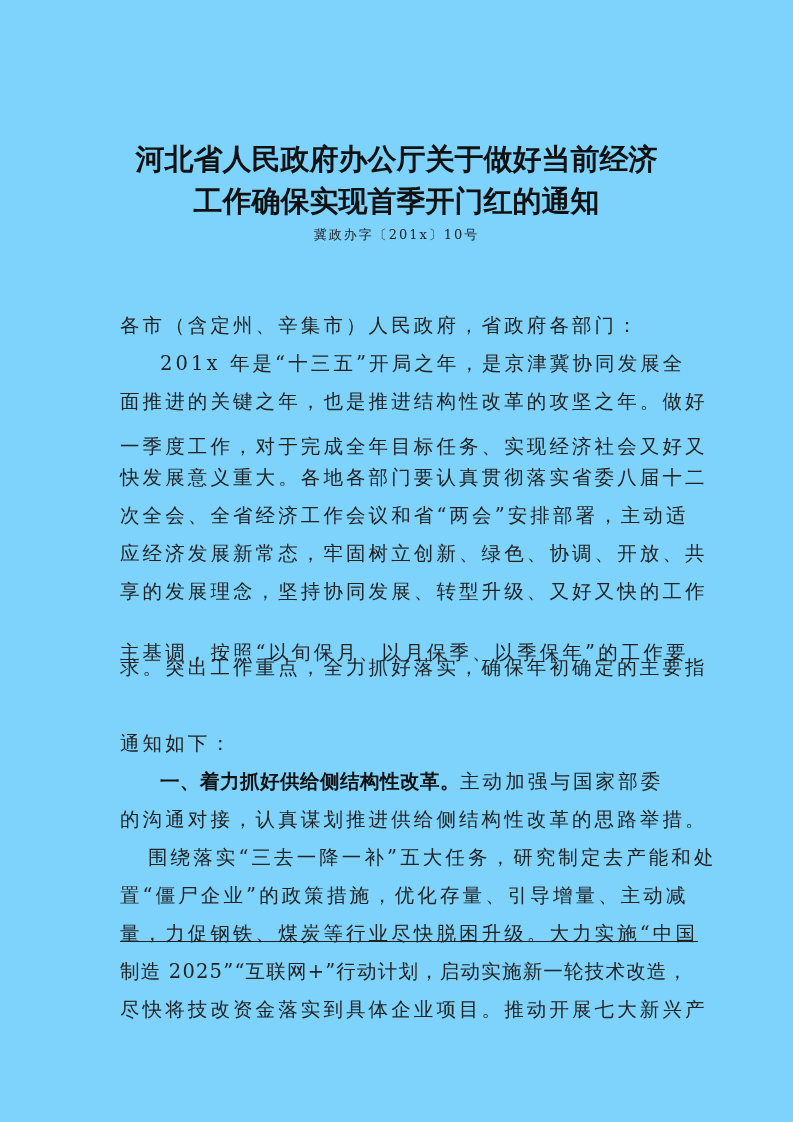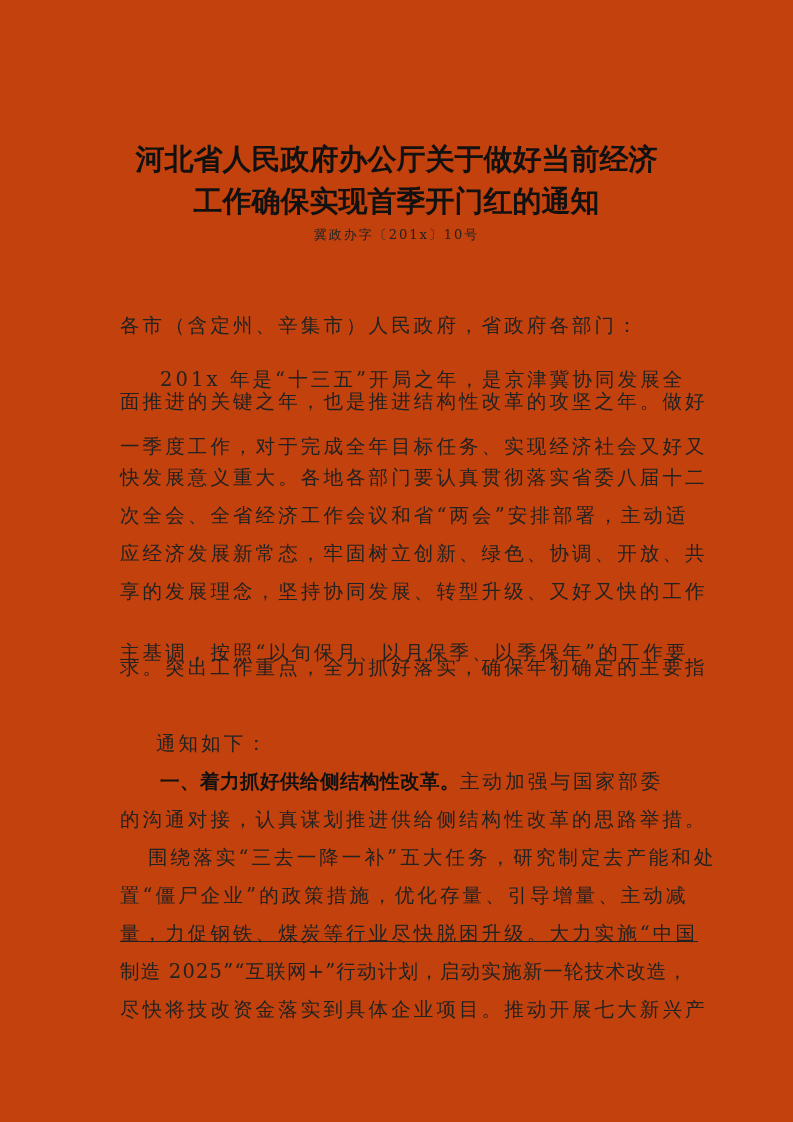--- a/index.html
+++ b/index.html
@@ -1,17 +1,17 @@
 <!DOCTYPE html>
 <html><head>
   <meta charset="utf-8">
   <style>
     html, body { margin:0; padding:0; background:#ffffff; }
     body { width:793px; height:1122px; position:relative; overflow:hidden; color:#111; }
-    .page { position:absolute; left:0; top:0; width:793px; height:1122px; background:#c2410c; }
+    .page { position:absolute; left:0; top:0; width:793px; height:1122px; background:#7dd3fc; }
     .title { position:absolute; left:0; width:793px; text-align:center;
       font-family:"DejaVu Sans", sans-serif; font-weight:bold; font-size:29px; letter-spacing:0px; color:#111; white-space:nowrap; }
     .t1 { top:140px; }
     .t2 { top:182px; }
     .docno { position:absolute; top:226px; left:0; width:793px; text-align:center;
       font-family:"DejaVu Serif", serif; font-size:13px; color:#222; letter-spacing:2px; white-space:nowrap; }
     .line { position:absolute; left:120px; width:560px; font-family:"DejaVu Serif", serif; font-size:19.5px;
       color:#222; white-space:nowrap; letter-spacing:3.1px; line-height:24px; }
     .indent { left:160px; width:520px; }
     .bold { font-family:"DejaVu Sans", sans-serif; font-weight:bold; letter-spacing:0.5px; color:#111; }
@@ -19,30 +19,30 @@
 </head>
 <body>
 
 <div class="page">
   <div class="title t1">河北省人民政府办公厅关于做好当前经济</div>
   <div class="title t2">工作确保实现首季开门红的通知</div>
   <div class="docno">冀政办字〔201x〕10号</div>
 
   <div class="line" style="top:314px;">各市（含定州、辛集市）人民政府，省政府各部门：</div>
 
-  <div class="line indent" style="top:368px;">201x 年是“十三五”开局之年，是京津冀协同发展全</div>
+  <div class="line indent" style="top:352px;">201x 年是“十三五”开局之年，是京津冀协同发展全</div>
   <div class="line" style="top:390px;">面推进的关键之年，也是推进结构性改革的攻坚之年。做好</div>
   <div class="line" style="top:428px;margin-top:7px;">一季度工作，对于完成全年目标任务、实现经济社会又好又</div>
   <div class="line" style="top:466px;">快发展意义重大。各地各部门要认真贯彻落实省委八届十二</div>
   <div class="line" style="top:504px;">次全会、全省经济工作会议和省“两会”安排部署，主动适</div>
   <div class="line" style="top:542px;">应经济发展新常态，牢固树立创新、绿色、协调、开放、共</div>
   <div class="line" style="top:580px;">享的发展理念，坚持协同发展、转型升级、又好又快的工作</div>
   <div class="line" style="top:618px;margin-top:23px;">主基调，按照“以旬保月、以月保季、以季保年”的工作要</div>
   <div class="line" style="top:656px;">求。突出工作重点，全力抓好落实，确保年初确定的主要指</div>
-  <div class="line" style="top:732px;margin-left:36px;">通知如下：</div>
+  <div class="line" style="top:732px;">通知如下：</div>
 
   <div class="line indent" style="top:770px;">
     <span class="bold">一、着力抓好供给侧结构性改革。</span><span>主动加强与国家部委</span>
   </div>
   <div class="line" style="top:808px;">的沟通对接，认真谋划推进供给侧结构性改革的思路举措。</div>
   <div class="line" style="top:846px;margin-left:28px;">围绕落实“三去一降一补”五大任务，研究制定去产能和处</div>
   <div class="line" style="top:884px;">置“僵尸企业”的政策措施，优化存量、引导增量、主动减</div>
   <div class="line" style="top:922px;text-decoration:underline;">量，力促钢铁、煤炭等行业尽快脱困升级。大力实施“中国</div>
   <div class="line" style="top:960px; letter-spacing:1.2px;">制造 2025”“互联网+”行动计划，启动实施新一轮技术改造，</div>
   <div class="line" style="top:998px;">尽快将技改资金落实到具体企业项目。推动开展七大新兴产</div>

